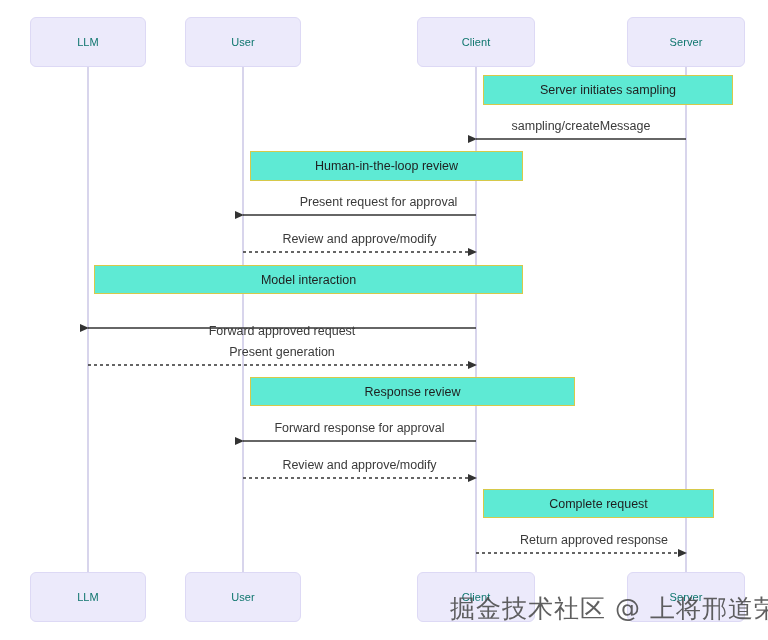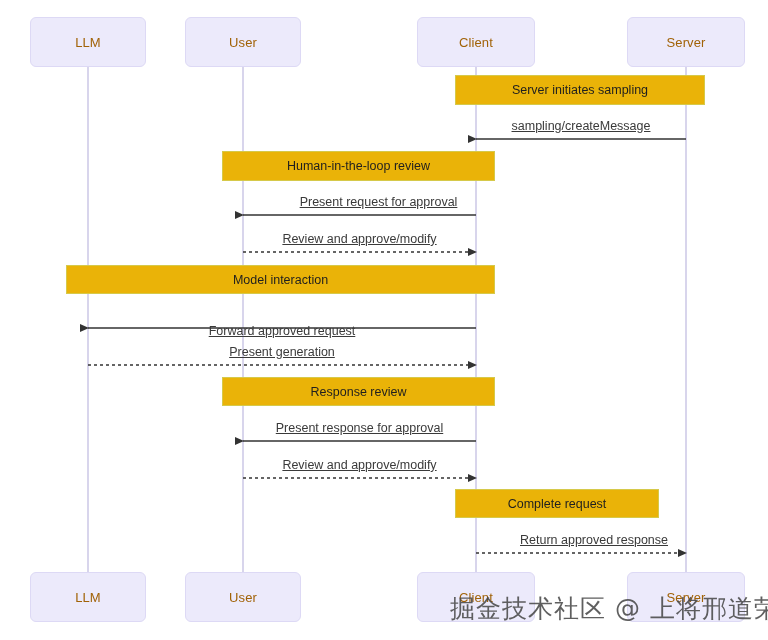--- a/index.html
+++ b/index.html
@@ -30,48 +30,48 @@
     position: absolute;
     box-sizing: border-box;
     background: #ECEAFB;
     border: 1px solid #ddd9f5;
     border-radius: 6px;
     display: flex;
     align-items: center;
     justify-content: center;
   }
   .actor-label {
-    font-size: 13px;
-    color: #a16207;
+    font-size: 11px;
+    color: #0f766e;
     font-family: "Liberation Sans", sans-serif;
     letter-spacing: 0.1px;
   }
   .note-box {
     position: absolute;
     box-sizing: border-box;
-    background: #eab308;
+    background: #5eead4;
     border: 1px solid #d6c94a;
     display: flex;
     align-items: center;
     justify-content: center;
+    margin-left: 28px;
   }
   .note-label {
     font-size: 12.5px;
     color: #1f1f1f;
     font-family: "Liberation Sans", sans-serif;
   }
   .msg-label {
     position: absolute;
     font-size: 12.5px;
     color: #3a3a3a;
     font-family: "Liberation Sans", sans-serif;
     white-space: nowrap;
     transform: translateX(-50%);
     text-align: center;
-    text-decoration: underline;
   }
   .watermark {
     position: absolute;
     font-family: "DejaVu Sans", sans-serif;
     font-size: 25px;
     color: #4a4a4a;
     opacity: 0.88;
     white-space: nowrap;
     letter-spacing: 1px;
   }
@@ -139,33 +139,33 @@
   <div id="notes">
       <div class="note-box" style="left: 455px; top: 75px; width: 250px; height: 30px;">
         <span class="note-label">Server initiates sampling</span>
       </div>
       <div class="note-box" style="left: 222px; top: 151px; width: 273px; height: 30px;">
         <span class="note-label">Human-in-the-loop review</span>
       </div>
       <div class="note-box" style="left: 66px; top: 265px; width: 429px; height: 29px;">
         <span class="note-label">Model interaction</span>
       </div>
-      <div class="note-box" style="left: 222px; top: 377px; width: 273px; height: 29px;">
+      <div class="note-box" style="left: 222px; top: 377px; width: 325px; height: 29px;">
         <span class="note-label">Response review</span>
       </div>
-      <div class="note-box" style="left: 455px; top: 489px; width: 204px; height: 29px;">
+      <div class="note-box" style="left: 455px; top: 489px; width: 231px; height: 29px;">
         <span class="note-label">Complete request</span>
       </div>
     </div>
   <div id="msg-labels">
       <div class="msg-label" style="left: 581px; top: 119px;">sampling/createMessage</div>
       <div class="msg-label" style="left: 359.5px; top: 195px; margin-left: 19px;">Present request for approval</div>
       <div class="msg-label" style="left: 359.5px; top: 232px;">Review and approve/modify</div>
       <div class="msg-label" style="left: 282px; top: 324px;">Forward approved request</div>
       <div class="msg-label" style="left: 282px; top: 345px;">Present generation</div>
-      <div class="msg-label" style="left: 359.5px; top: 421px;">Present response for approval</div>
+      <div class="msg-label" style="left: 359.5px; top: 421px;">Forward response for approval</div>
       <div class="msg-label" style="left: 359.5px; top: 458px;">Review and approve/modify</div>
       <div class="msg-label" style="left: 594px; top: 533px;">Return approved response</div>
     </div>
 
   <div class="watermark" style="left: 450px; top: 592px;">掘金技术社区 @ 上将邢道荣</div>
 
 </div>
 
 </body></html>

